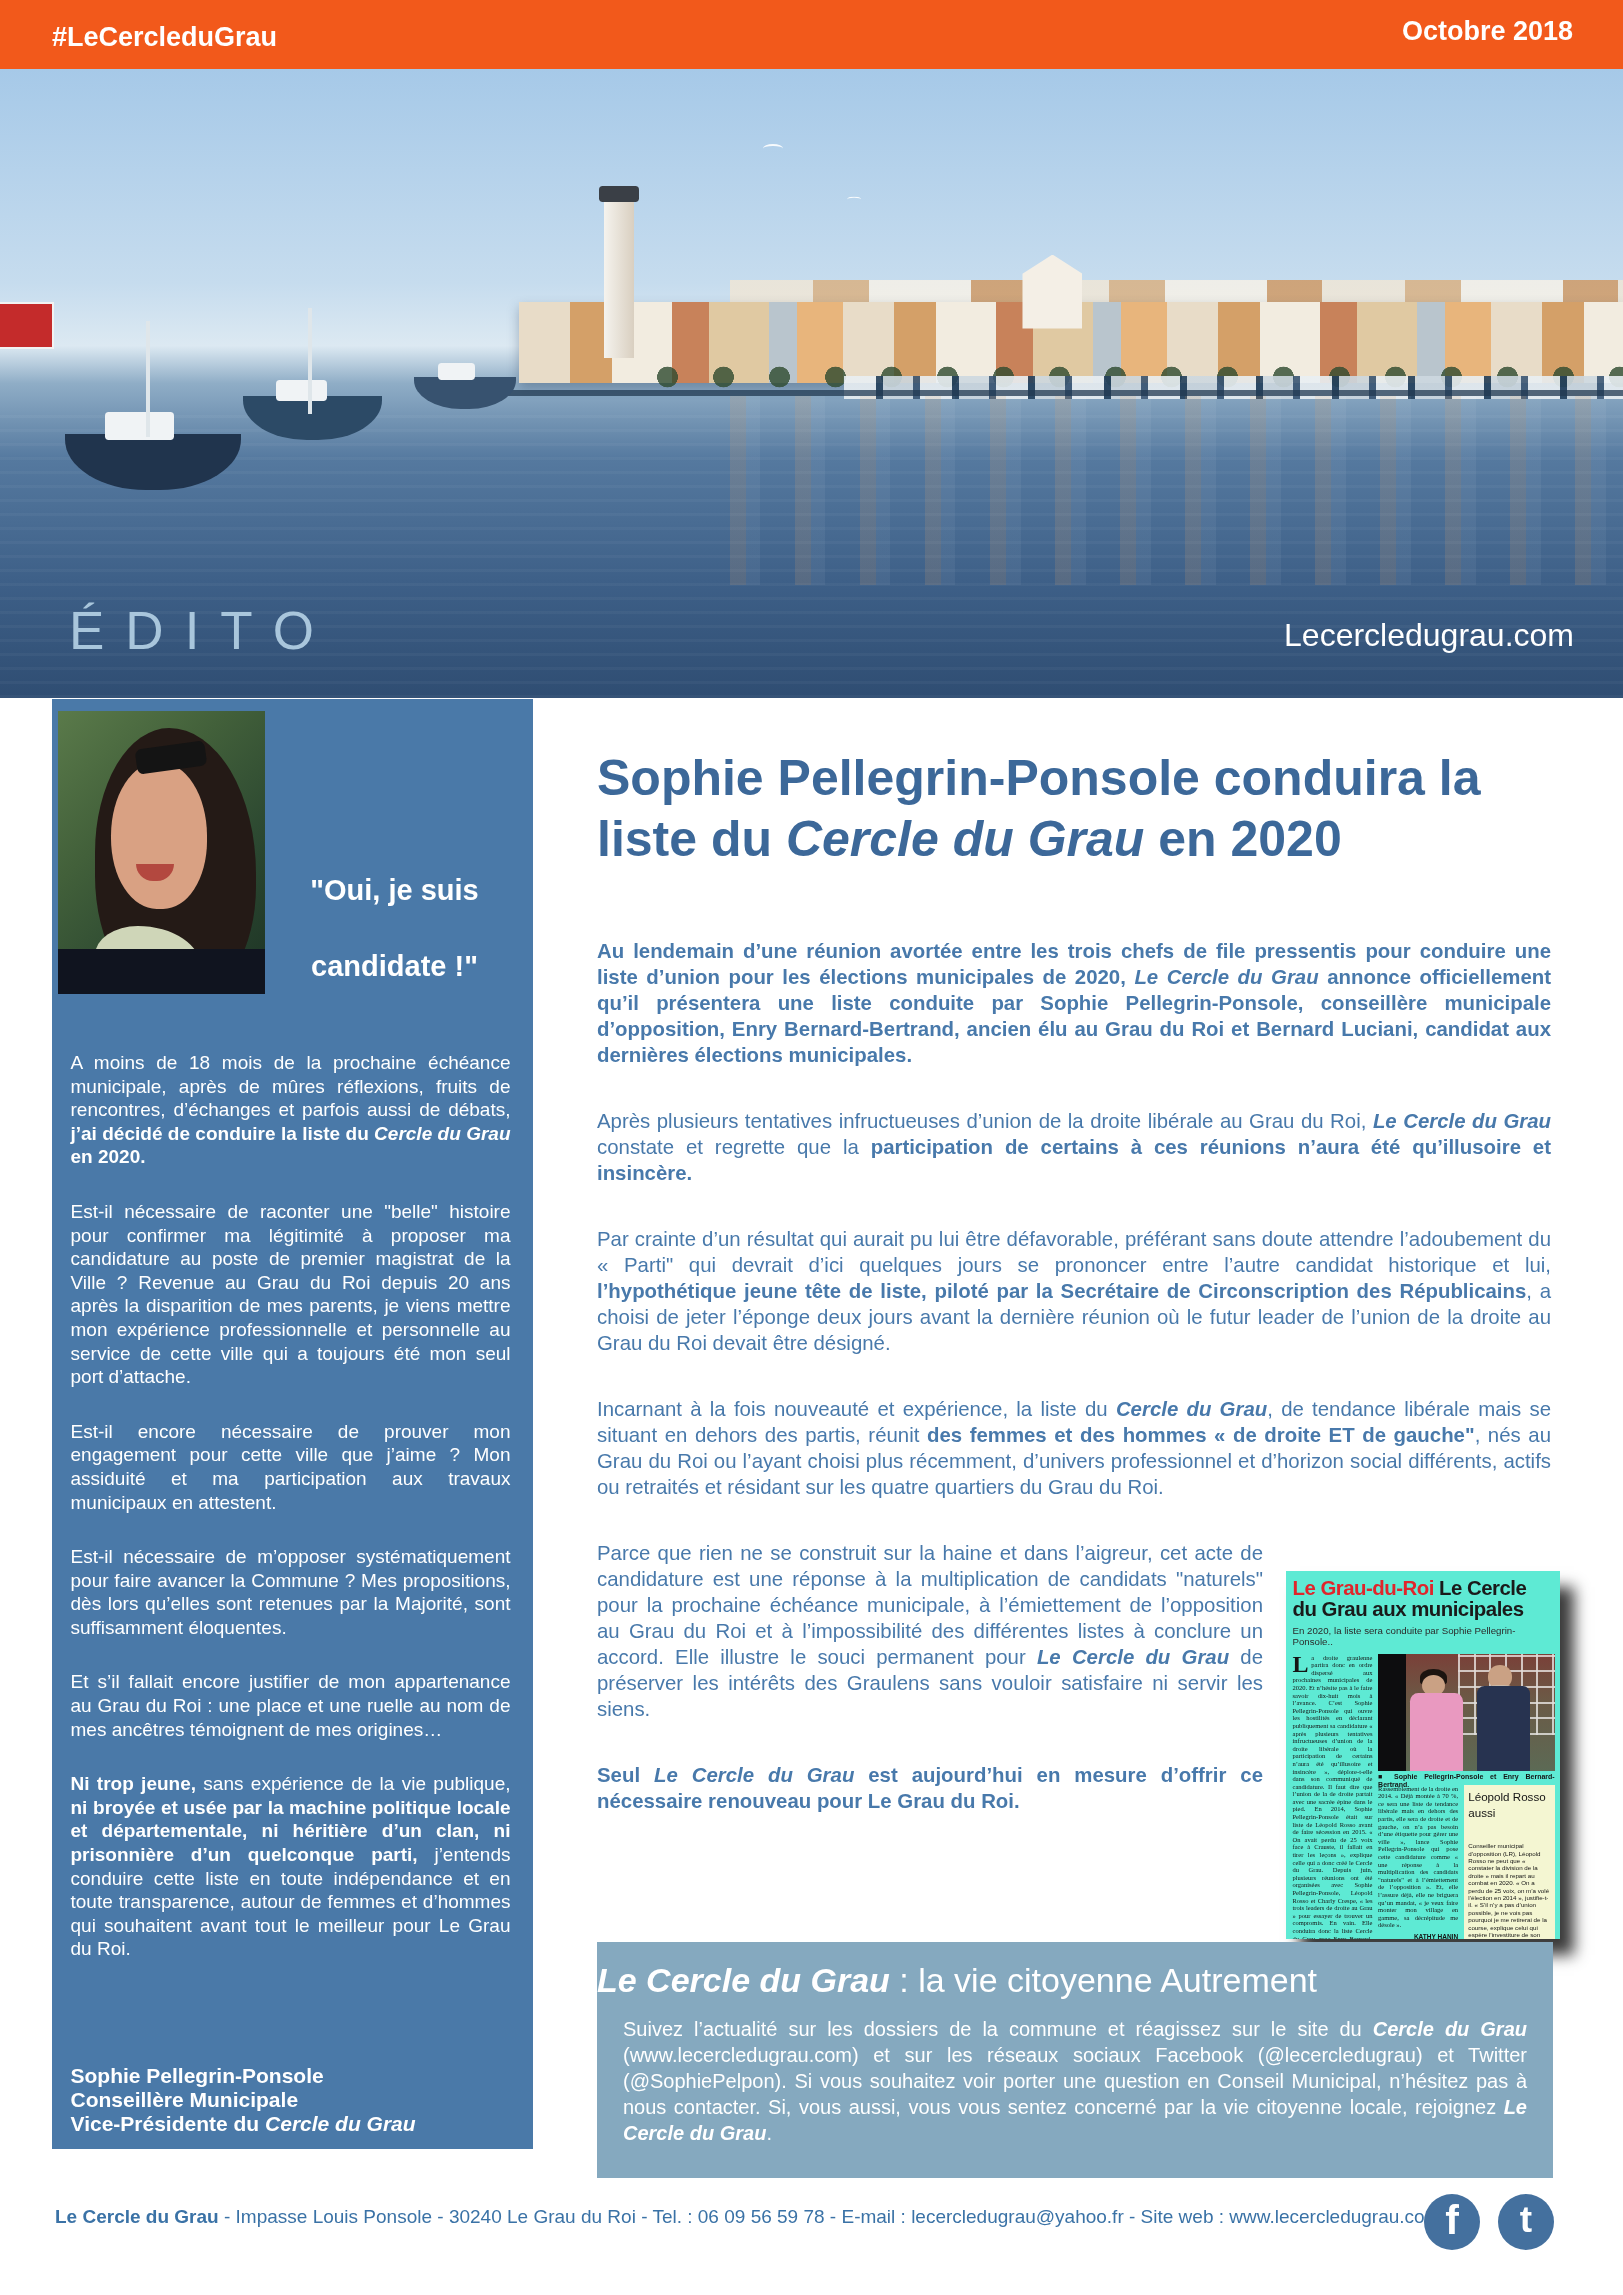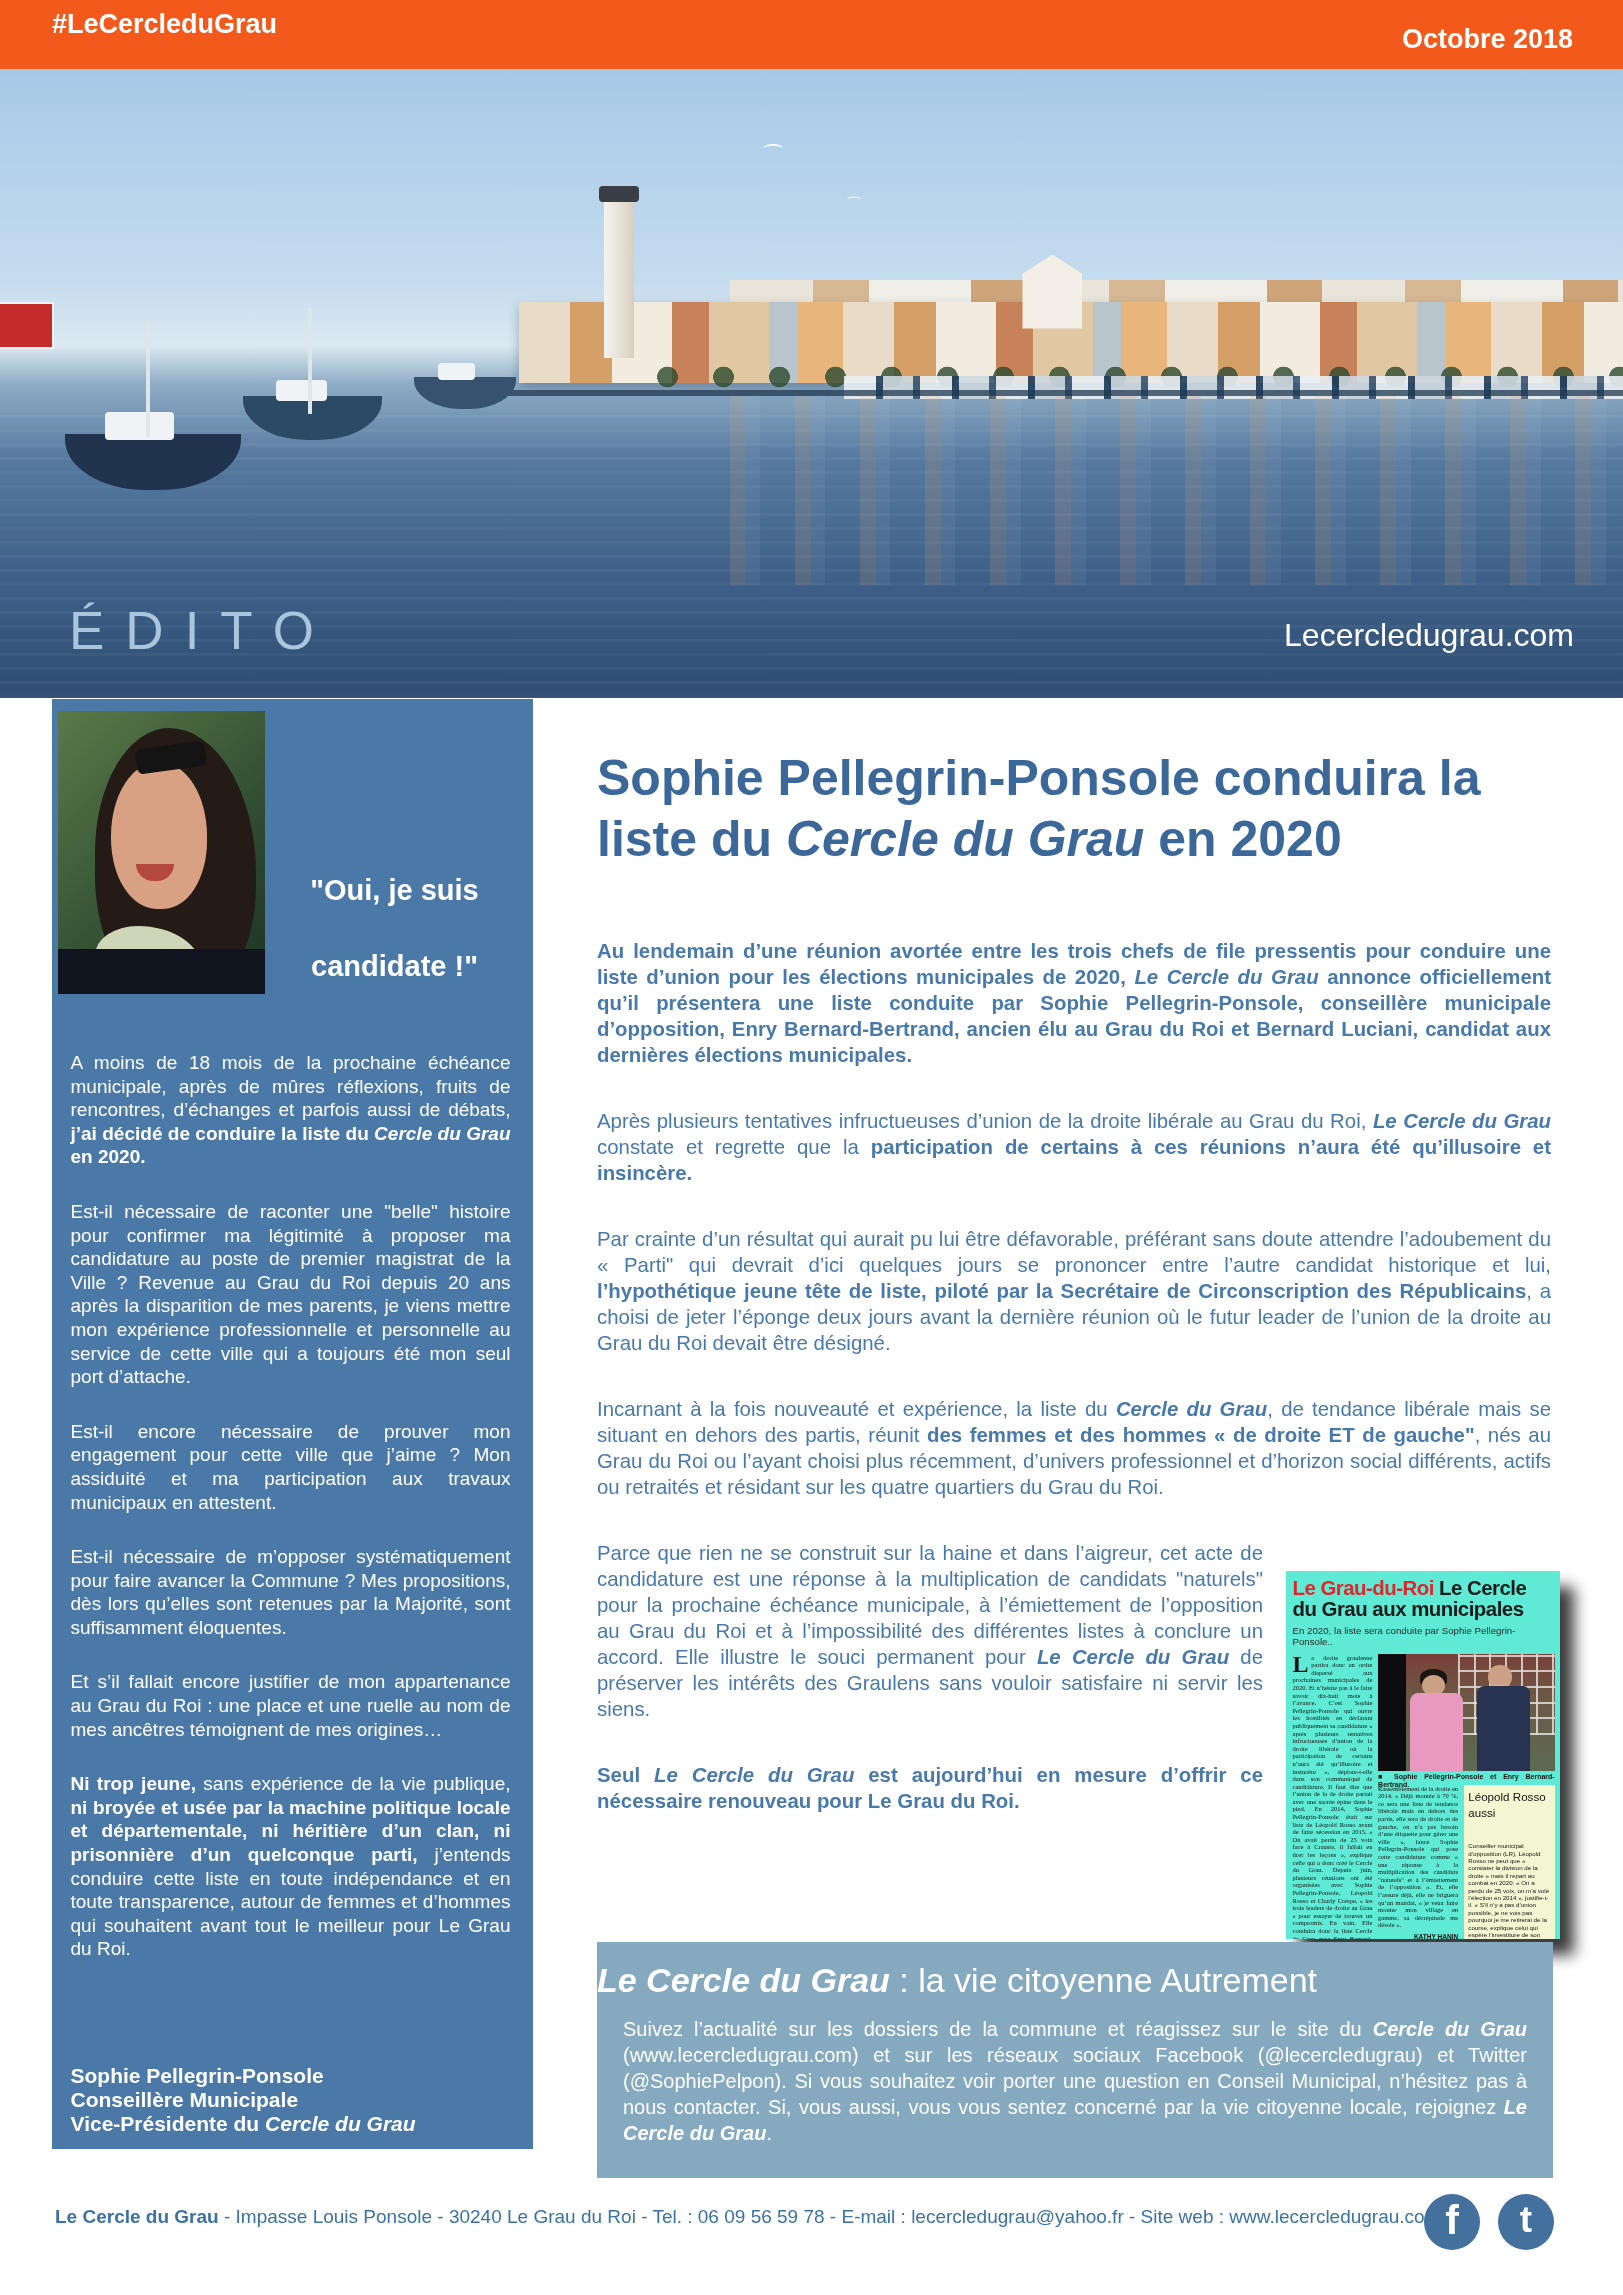--- a/index.html
+++ b/index.html
@@ -1,22 +1,22 @@
 <!DOCTYPE html>
 <html lang="fr" style="font-size:7.4px"><head>
 <meta charset="utf-8">
 <title>Le Cercle du Grau - Octobre 2018</title>
 <style>
   html,body{margin:0;padding:0;background:#ffffff;}
   .page{position:relative;width:1623px;height:2295px;background:#ffffff;overflow:hidden;
         font-family:"Liberation Sans",sans-serif;}
   
   .topbar{position:absolute;left:0;top:0;width:1623px;height:69px;background:#F2591B;}
-  .topbar .hashtag{position:absolute;left:52px;top:9px;color:#fff;font-size:27px;font-weight:700;}
-  .topbar .issue{position:absolute;right:50px;top:24px;color:#fff;font-size:27px;font-weight:700;margin-left:47px;}
+  .topbar .hashtag{position:absolute;left:52px;top:22px;color:#fff;font-size:27px;font-weight:700;}
+  .topbar .issue{position:absolute;right:50px;top:16px;color:#fff;font-size:27px;font-weight:700;margin-left:47px;}
   
   .hero{position:absolute;left:0;top:69px;width:1623px;height:629px;overflow:hidden;
         background:linear-gradient(180deg,#a6c9e8 0%,#c6dcee 34%,#dce9f2 44%,#8fadc6 50%,#55799f 62%,#3d5f87 82%,#2f4d72 100%);}
   .bldg-row{position:absolute;left:32%;right:0;top:37%;height:13%;
         background:repeating-linear-gradient(90deg,#e8dcc8 0 51px,#d4a068 51px 93px,#f2ece0 93px 153px,#c8825a 153px 190px,#e0c9a2 190px 250px,#b9c5cd 250px 278px,#e8b57c 278px 324px);
         box-shadow:0 4.6px 11px rgba(40,60,90,.35);}
   .bldg-row2{position:absolute;left:45%;right:0;top:33.5%;height:5%;opacity:.85;
         background:repeating-linear-gradient(90deg,#efe6d6 0 83px,#d9b183 83px 139px,#f6f1e7 139px 241px,#cf9a66 241px 296px);}
   .church{position:absolute;left:63%;top:29.5%;width:60px;height:74px;background:#f4efe6;
         clip-path:polygon(50% 0,100% 26%,100% 100%,0 100%,0 26%);}

